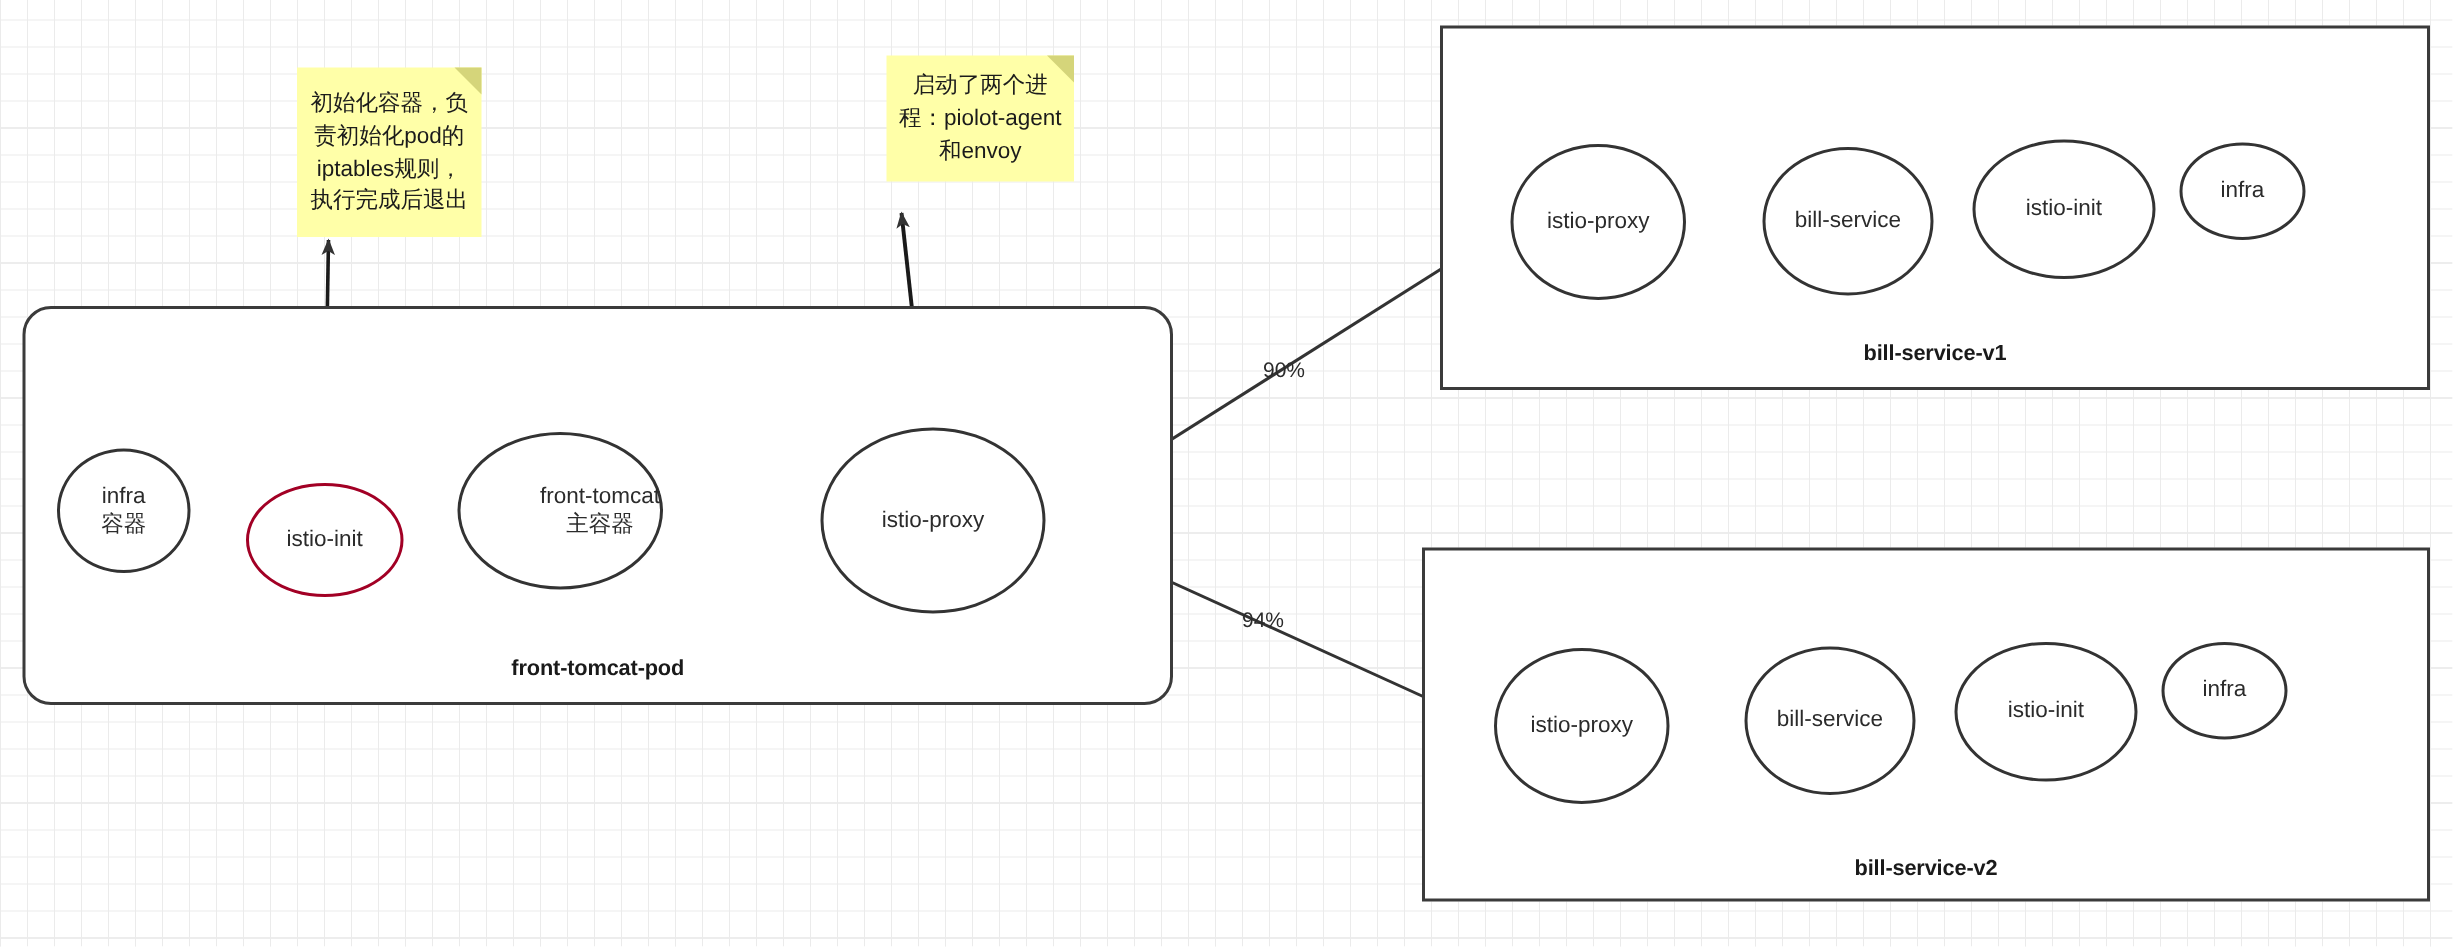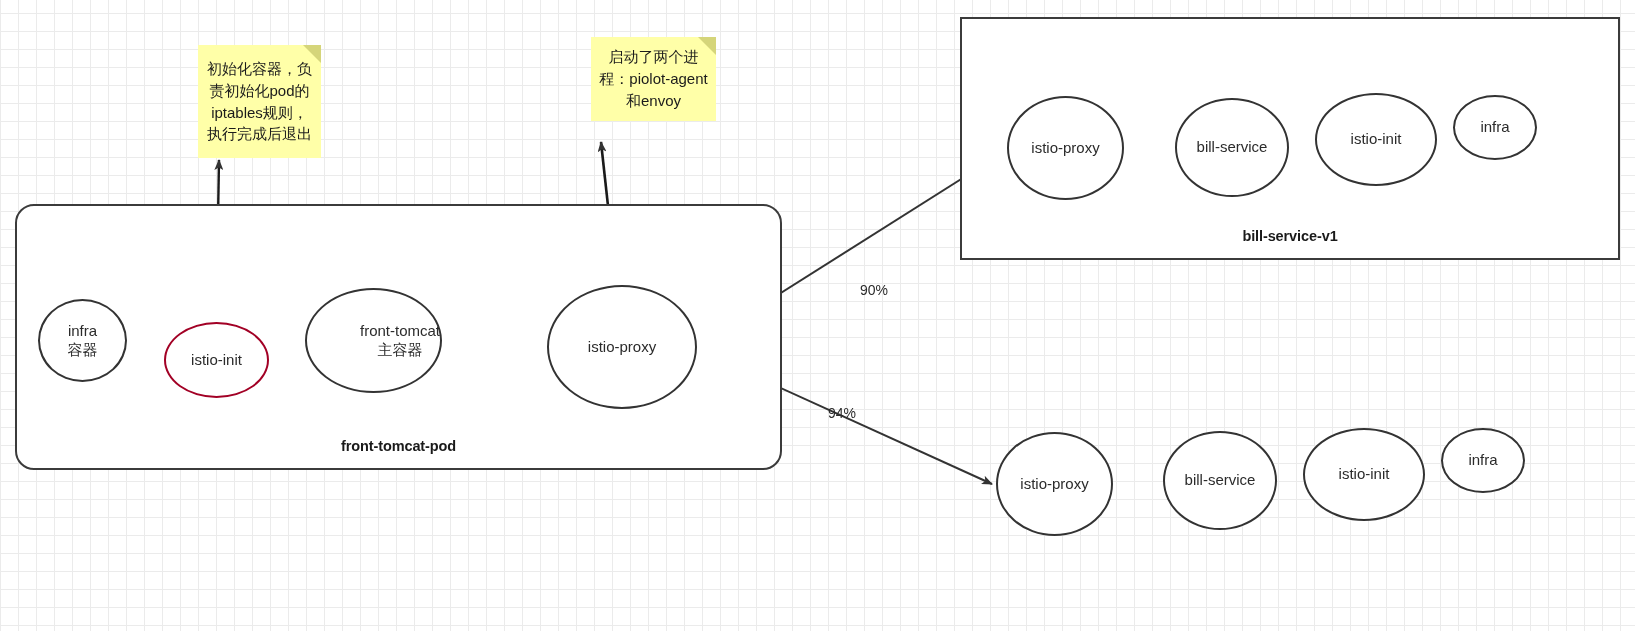--- a/index.html
+++ b/index.html
@@ -165,34 +165,37 @@
   </div>
 
   <div class="node" style="left:1315px; top:93px; width:122px; height:93px;">
     <span>istio-init</span>
   </div>
 
   <div class="node" style="left:1453px; top:95px; width:84px; height:65px;">
     <span>infra</span>
   </div>
 
+  <div class="pod-box" style="left:948px; top:365px; width:672px; height:236px;">
+    <div class="pod-label" style="bottom:12px;">bill-service-v2</div>
+  </div>
 
   <div class="node" style="left:996px; top:432px; width:117px; height:104px;">
     <span>istio-proxy</span>
   </div>
 
   <div class="node" style="left:1163px; top:431px; width:114px; height:99px;">
     <span>bill-service</span>
   </div>
 
   <div class="node" style="left:1303px; top:428px; width:122px; height:93px;">
     <span>istio-init</span>
   </div>
 
   <div class="node" style="left:1441px; top:428px; width:84px; height:65px;">
     <span>infra</span>
   </div>
 
-  <div class="edge-label" style="left:860px; top:238px;margin-top:44px;">90%</div>
+  <div class="edge-label" style="left:842px; top:238px;">90%</div>
 
   <div class="edge-label" style="left:828px; top:405px;">94%</div>
 
 </div>
 
 </body></html>

